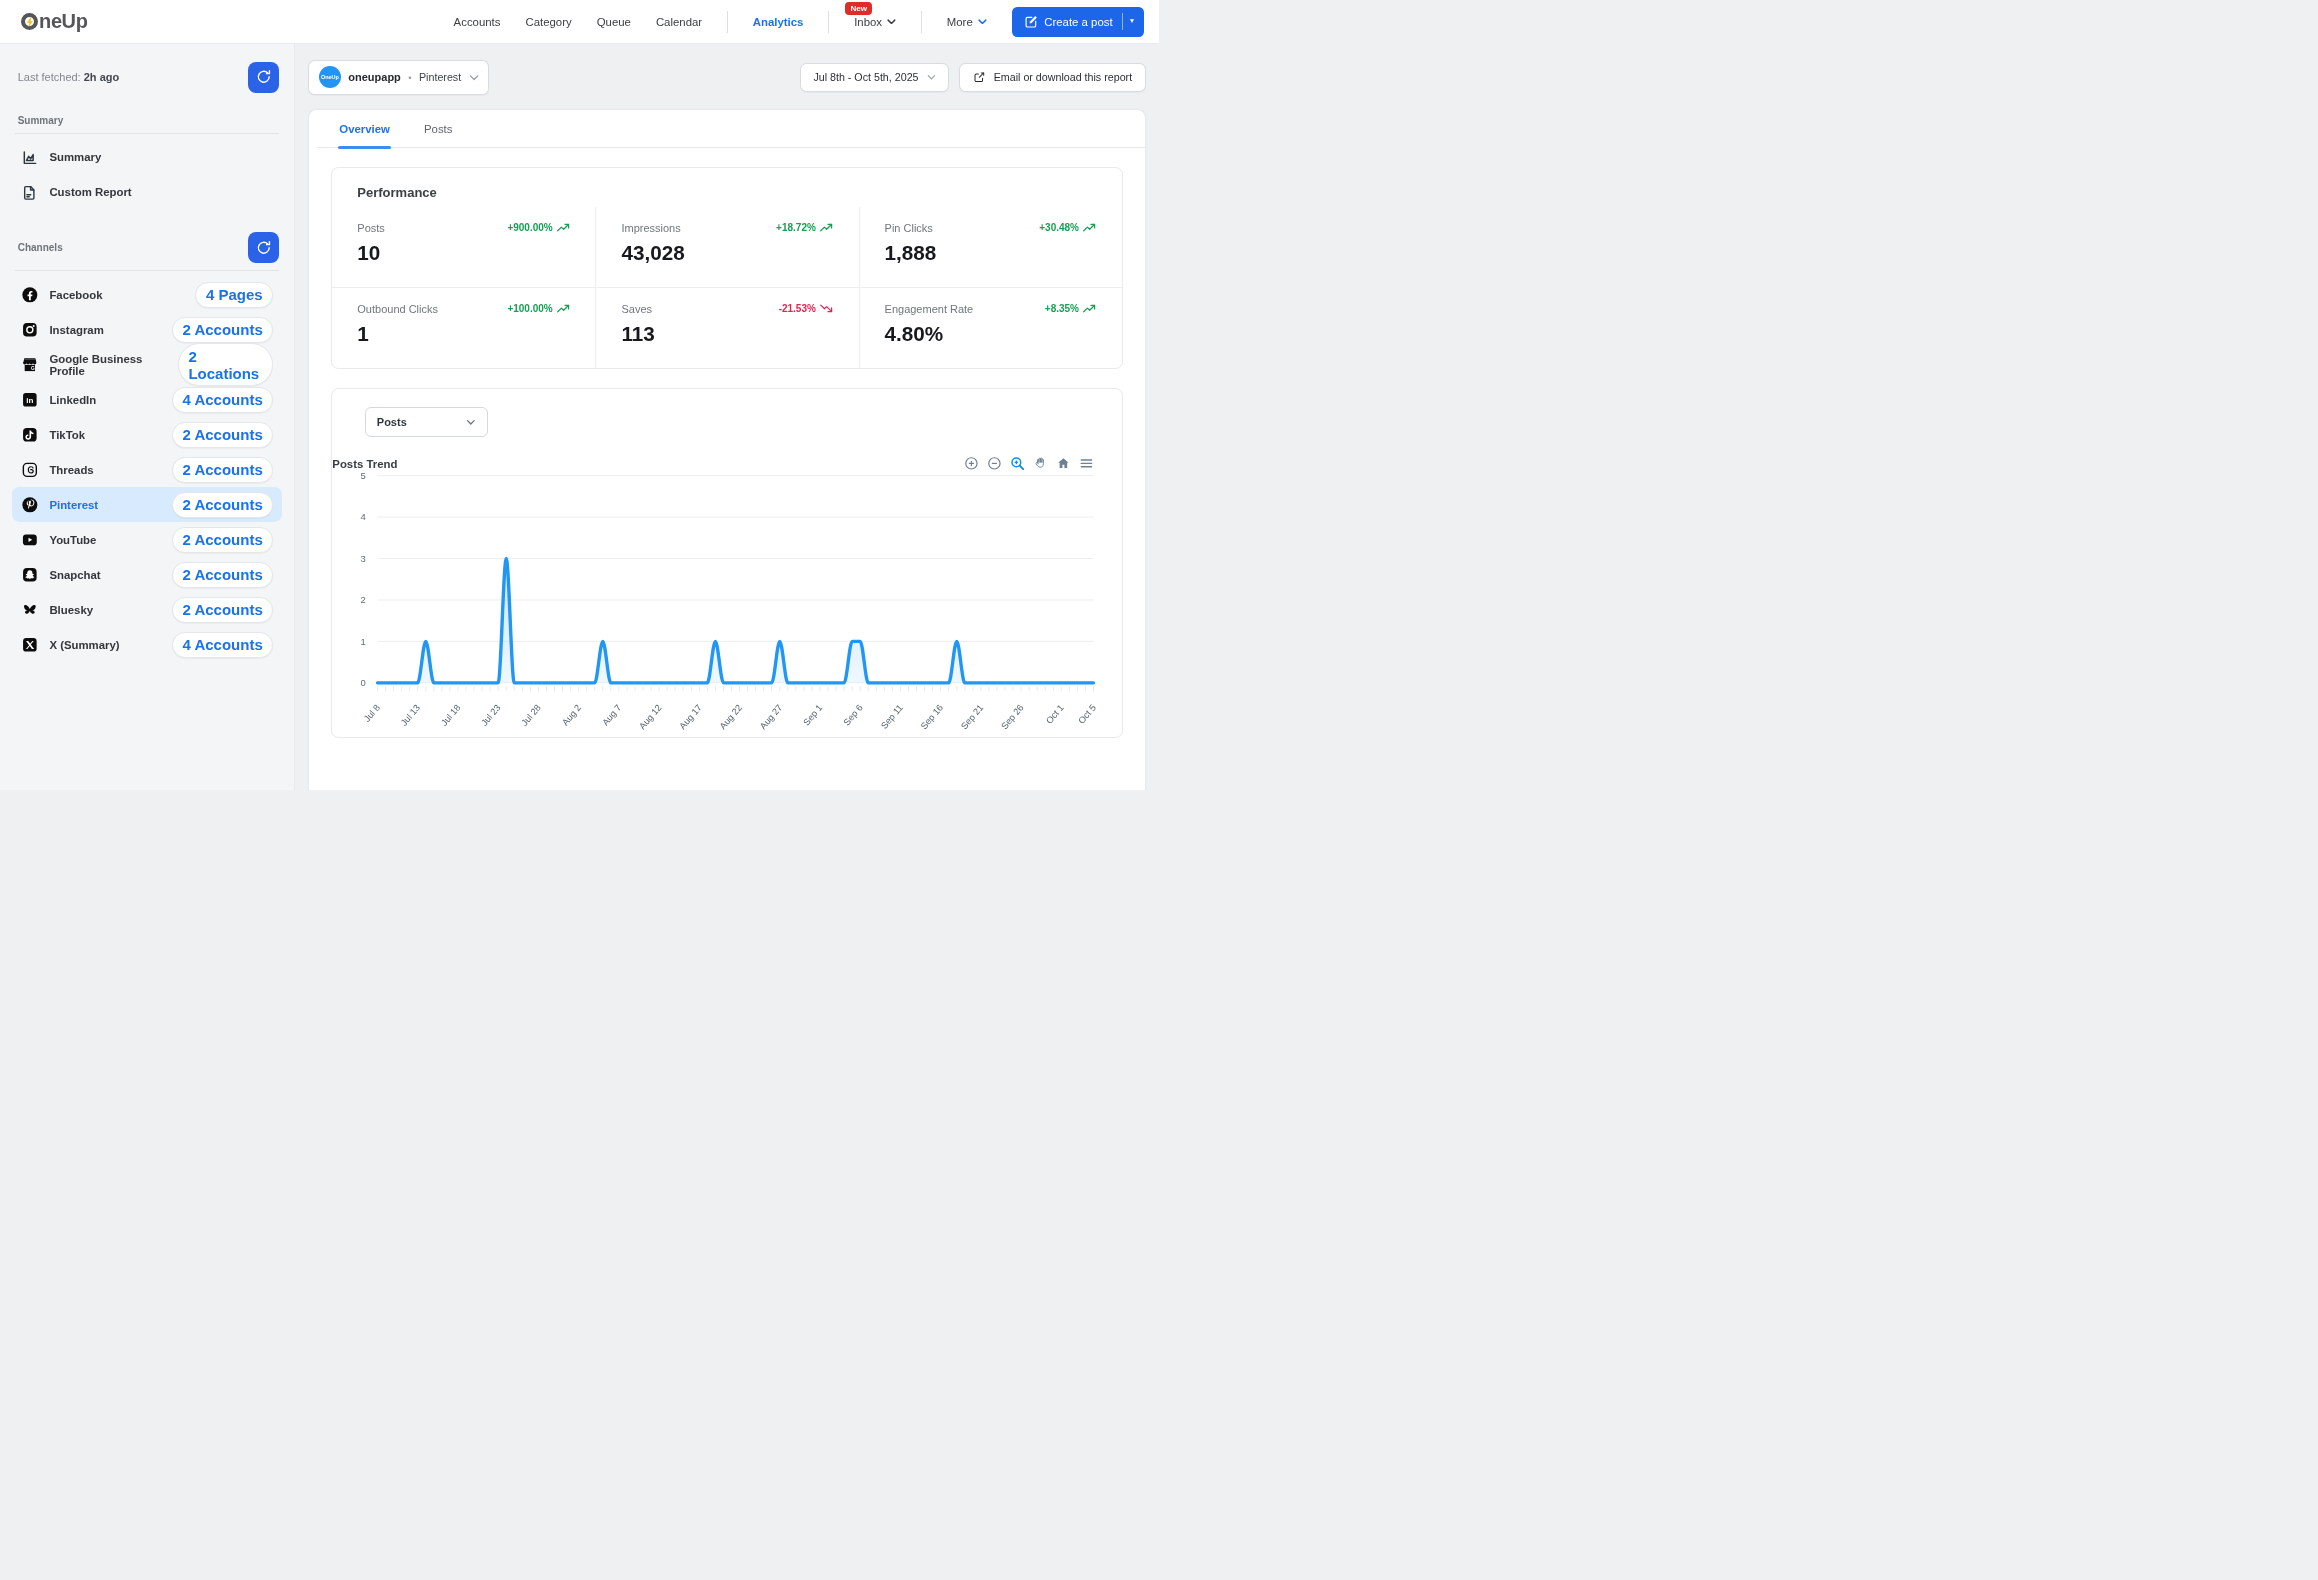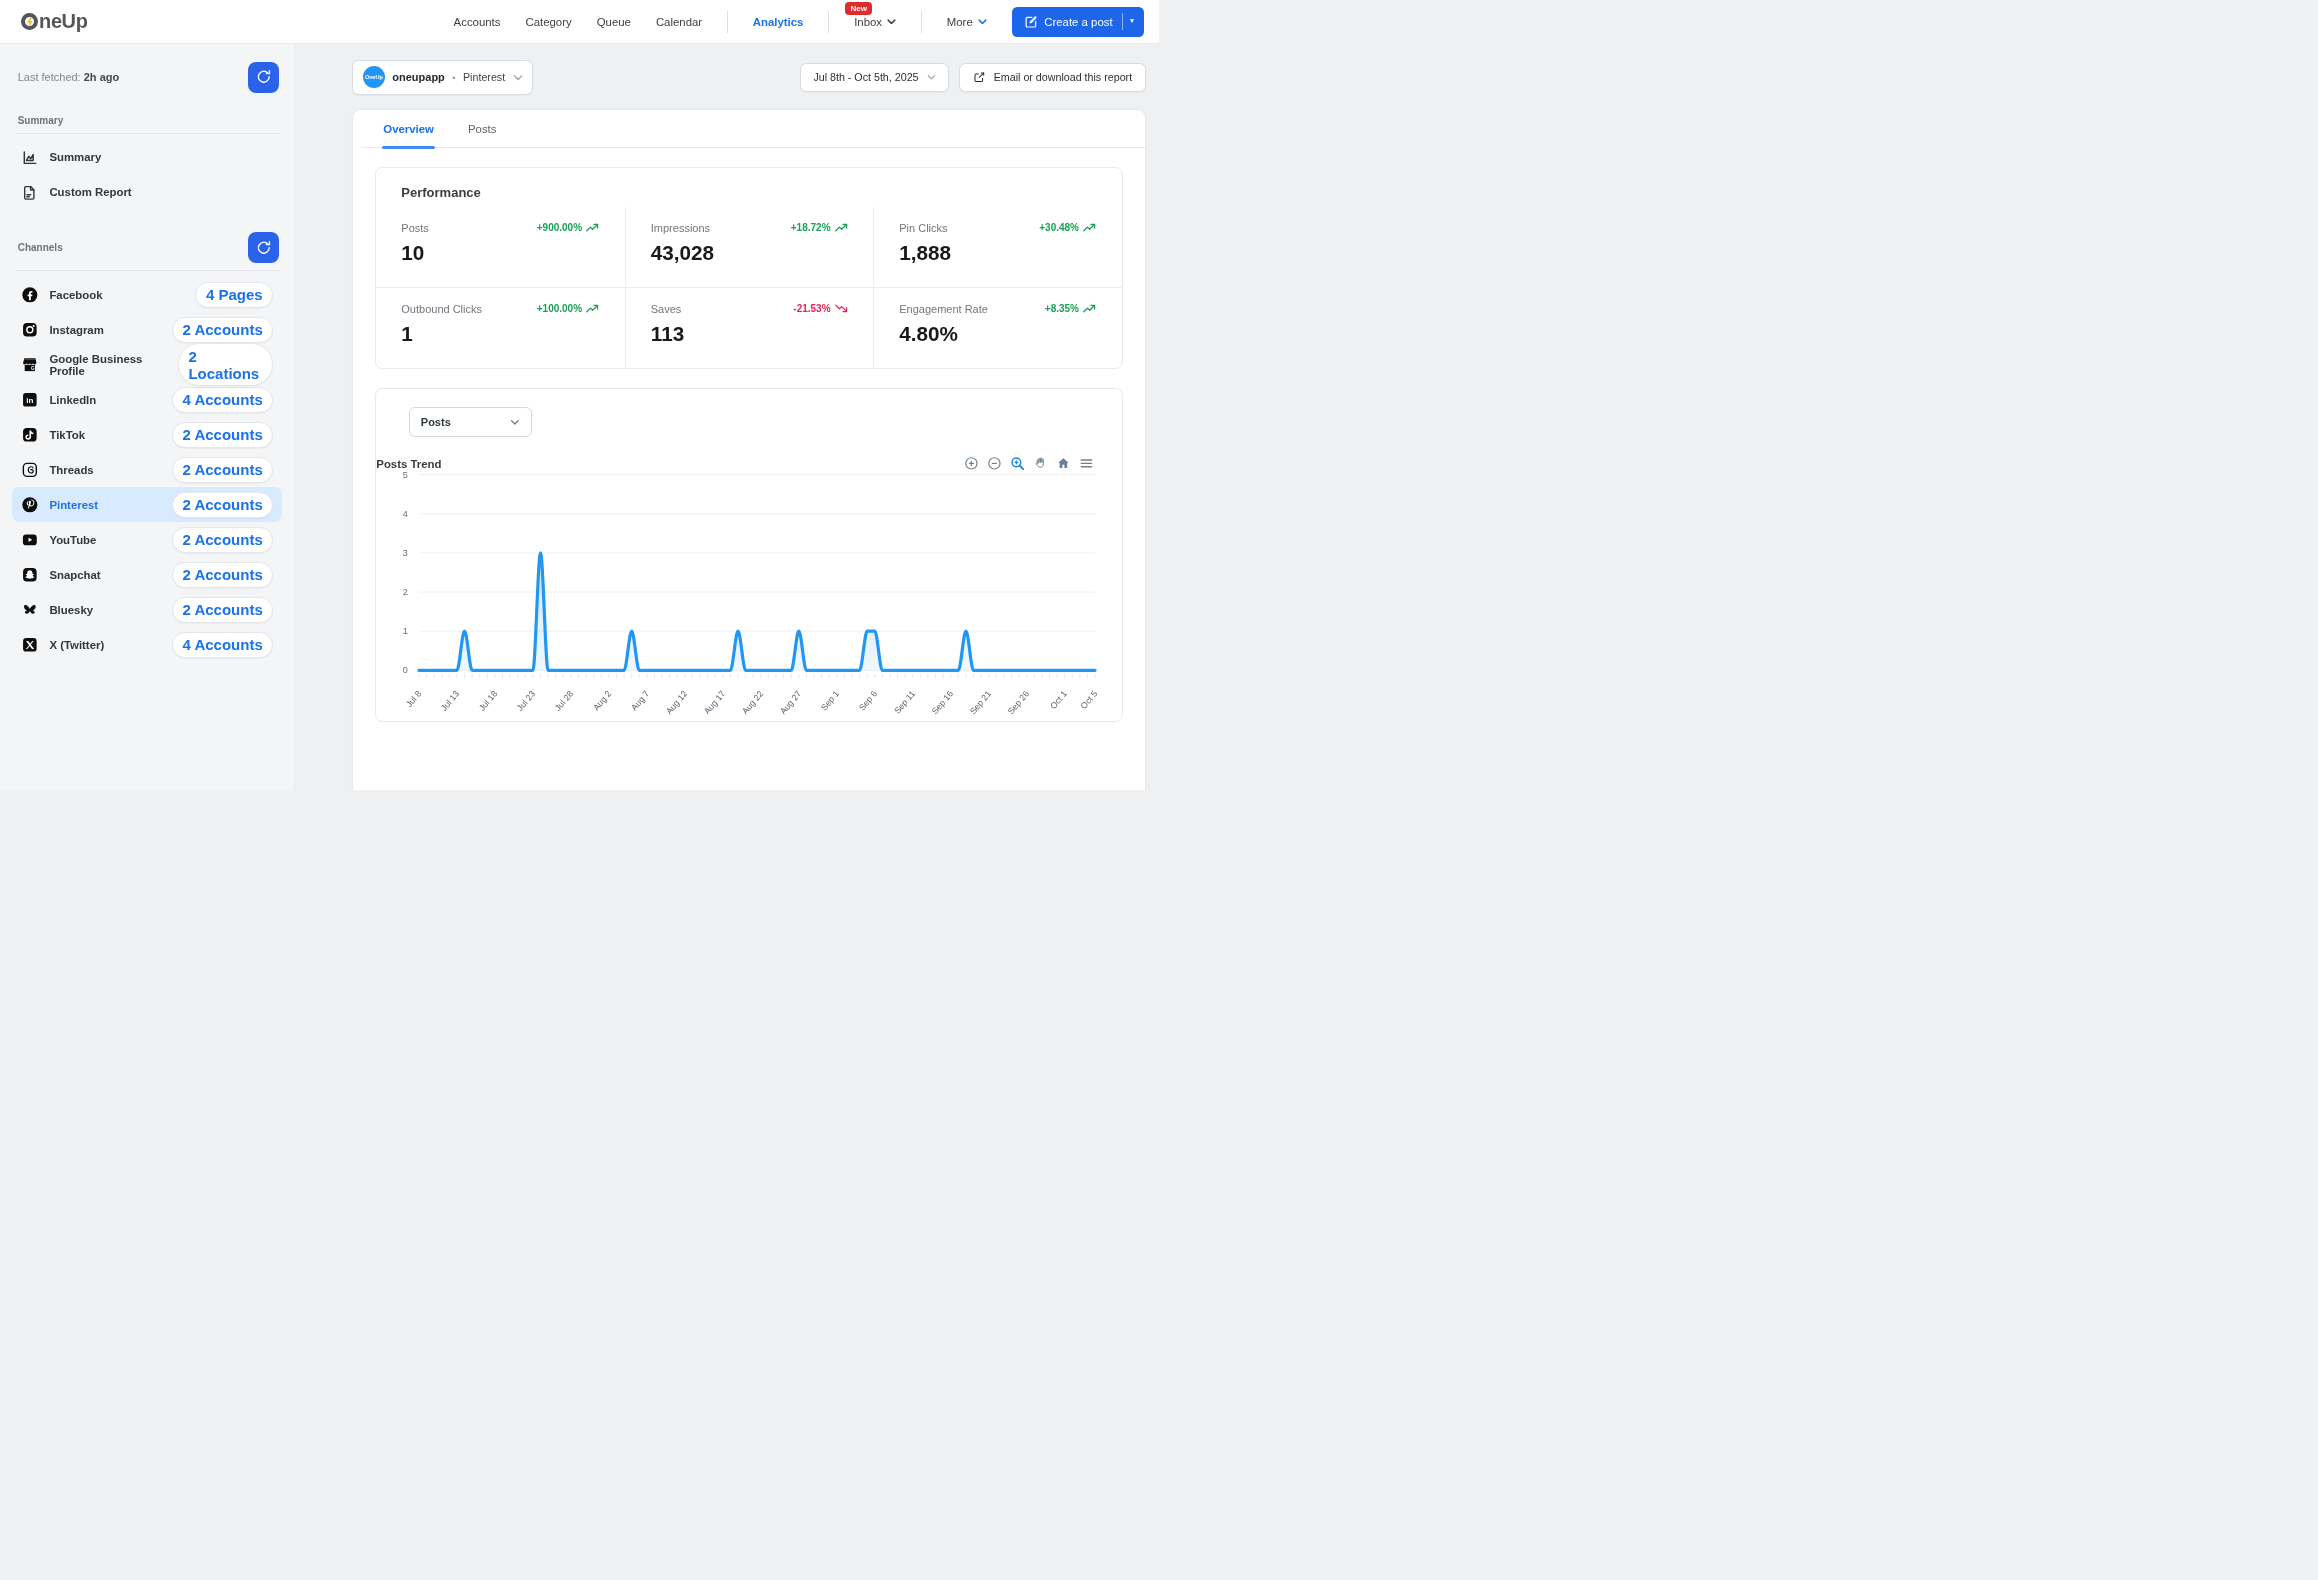--- a/index.html
+++ b/index.html
@@ -22,21 +22,21 @@
   .nav-item.active { color: #1a73e8; font-weight: 700; }
   .nav-divider { width: 0.7px; height: 22px; background: #dde0e3; }
   .nav-badge { position: absolute; top: -14px; left: -8.9px; background: #e02b2b; color: #fff;
     font-size: 8.1px; font-weight: 700; padding: 2.2px 5.2px; border-radius: 4px; }
   .create-btn { margin-left: 25px; background: #1d66ea; color: #fff; border-radius: 5.2px; height: 30px;
     display: flex; align-items: center; padding: 0 8.9px 0 11.8px; font-size: 11.4px; font-weight: 500; cursor: pointer; }
   .create-btn .lbl { margin-left: 6.6px; }
   .create-sep { width: 0.7px; height: 17.7px; background: rgba(255,255,255,.5); margin: 0 6.6px 0 8.9px; }
   .create-caret { font-size: 6.6px; line-height: 1; }
   
-  .shell { display: flex; height: 746px; gap: 44px; }
+  .shell { display: flex; height: 746px; }
   .sidebar { width: 295px; background: #f4f5f7; border-right: 0.7px solid #e7e9eb; padding: 0 11.8px; flex-shrink: 0; }
   .fetched-row { display: flex; align-items: center; justify-content: space-between; margin-top: 17.7px; }
   .fetched-text { font-size: 11px; color: #82888e; padding-left: 5.9px; }
   .fetched-text .val { color: #43484e; font-weight: 700; }
   .icon-btn { width: 31px; height: 31px; background: #2b63e8; border-radius: 8.1px;
     display: flex; align-items: center; justify-content: center; cursor: pointer; margin-right: 3px; }
   .side-head { display: flex; align-items: center; justify-content: space-between; margin-top: 22px; }
   .side-head .title { font-size: 10px; font-weight: 700; color: #6d747c; padding-left: 5.9px; }
   .side-rule { border: none; border-top: 0.7px solid #e2e4e7; margin: 7.4px 3px 5.9px; }
   .side-item { height: 35px; display: flex; align-items: center; gap: 11px; padding: 0 8.9px; border-radius: 7.4px; cursor: pointer; }
@@ -310,21 +310,21 @@
           <span class="label">Bluesky</span>
           <span class="channel-badge">2 Accounts</span>
         </div>
         <div class="side-item">
           <span class="ic">
             <svg width="17.7" height="17.7" viewBox="0 0 24 24">
               <rect x="2.8" y="2.8" width="18.4" height="18.4" rx="4.4" fill="#0d0d0d"></rect>
               <path fill="#fff" d="M6.8 6.8h3l2.6 3.5 3-3.5h1.9l-4 4.7 4.5 6h-3l-2.9-3.9-3.3 3.9H6.7l4.3-5.1z"></path>
             </svg>
           </span>
-          <span class="label">X (Twitter)</span>
+          <span class="label">X (Summary)</span>
           <span class="channel-badge">4 Accounts</span>
         </div>
       </div>
   </aside>
 
   <main class="main">
     <div class="main-header">
       <div class="account-box">
         <span class="avatar">OneUp</span>
         <span class="account-name">oneupapp</span>

